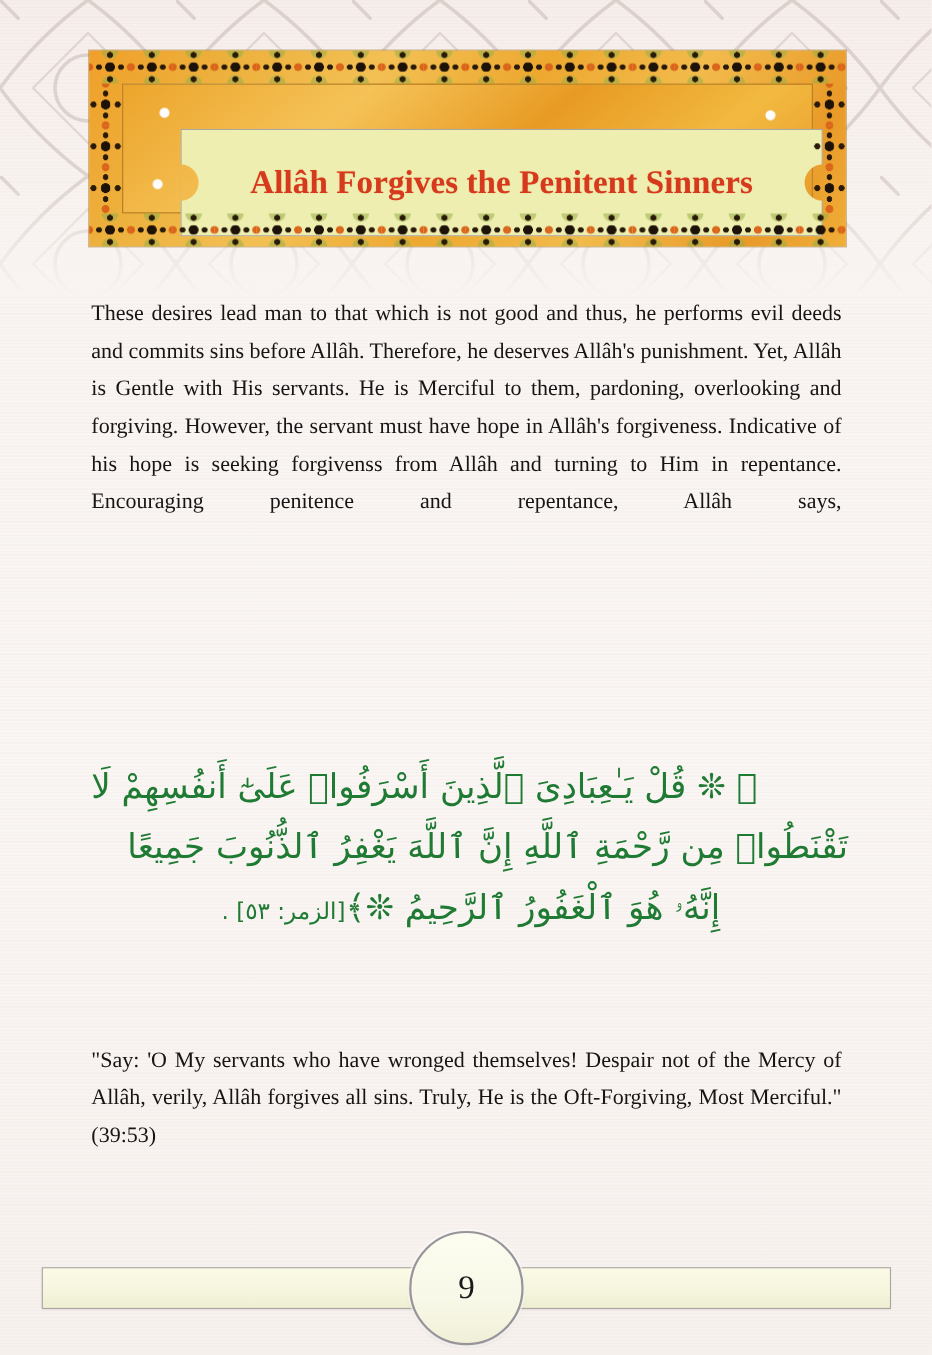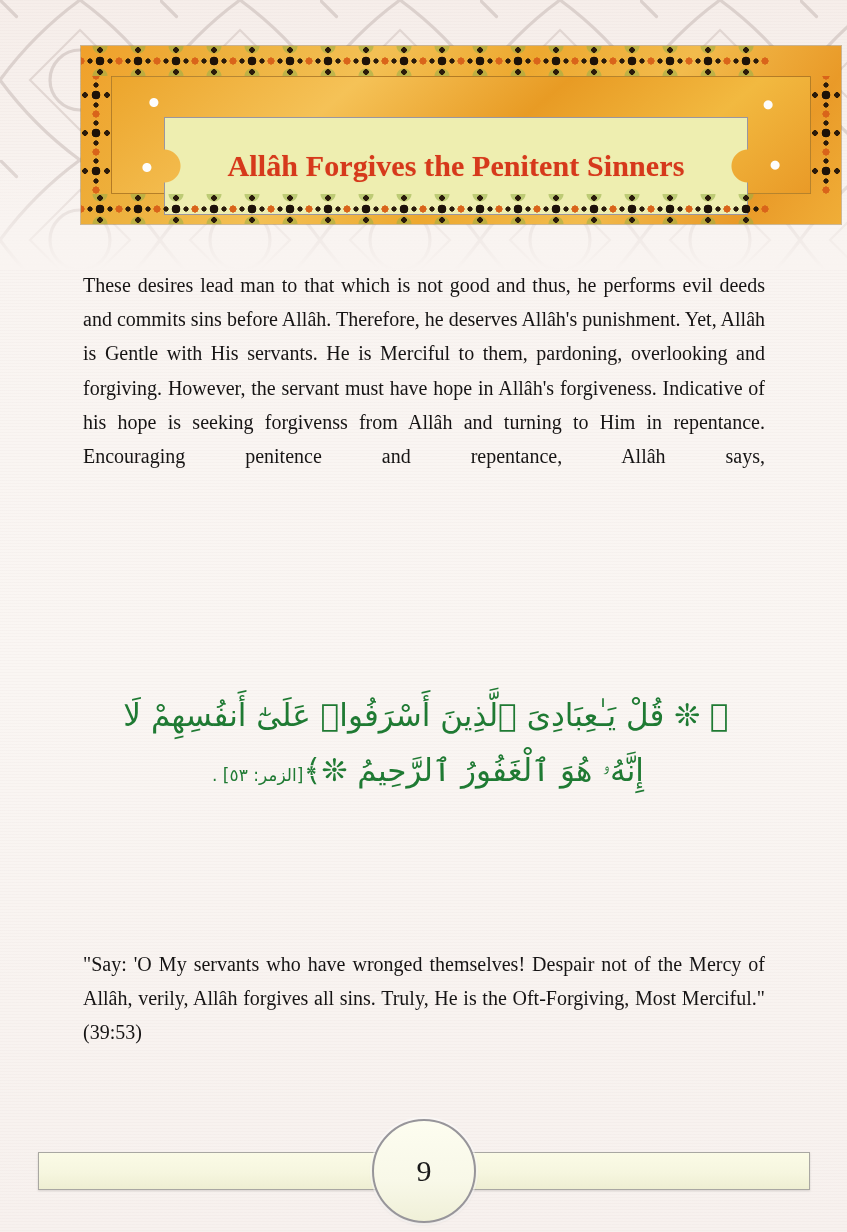--- a/index.html
+++ b/index.html
@@ -47,21 +47,21 @@
     width: 847px; height: 270px;
     background: linear-gradient(to bottom, rgba(249,244,241,0) 60%, rgba(249,244,241,1) 100%);
     pointer-events: none;
   }
 
   
   #banner {
     position: absolute;
     left: 81px;
     top: 46px;
-    width: 760px;
+    width: 688px;
     height: 178px;
     box-sizing: border-box;
     background:
       linear-gradient(125deg, #f0a02a 0%, #edb03c 16%, #f3c054 34%, #eda82f 52%, #f2bb4c 70%, #e99a28 88%, #f0ae38 100%);
     padding: 0;
     box-shadow: 0 0 0 1px rgba(150,110,40,0.45);
   }
   
   .motif-strip {
     position: absolute;
@@ -177,25 +177,25 @@
     color: #1f7a33;
     font-family: "DejaVu Sans", "Liberation Sans", sans-serif;
   }
   .ayah-line {
     font-size: 31px;
     line-height: 55px;
     letter-spacing: 0.5px;
     white-space: nowrap;
     font-weight: 500;
   }
-  .ayah-line.l1 { text-align: center; padding-right: 4px; }
+  .ayah-line.l1 { text-align: left; padding-right: 4px; }
   .ayah-line.l2 { text-align: right; padding-right: 2px; }
   .ayah-line.l3 { text-align: center; }
   .ayah-ref {
-    font-size: 17px;
+    font-size: 21px;
     color: #1f7a33;
   }
 
   
   #translation {
     position: absolute;
     left: 83px;
     top: 947px;
     width: 682px;
   }
@@ -272,20 +272,21 @@
     <div class="motif-strip vertical" id="motif-left"></div>
     <div class="motif-strip vertical" id="motif-right"></div>
   </div>
 
   <div id="content">
     <p class="para intro">These desires lead man to that which is not good and thus, he performs evil deeds and commits sins before Allâh. Therefore, he deserves Allâh's punishment. Yet, Allâh is Gentle with His servants. He is Merciful to them, pardoning, overlooking and forgiving. However, the servant must have  hope in Allâh's forgiveness. Indicative of his hope is seeking forgivenss from Allâh and turning to Him in repentance. Encouraging penitence and repentance, Allâh says,</p>
   </div>
 
   <div id="verse">
     <div class="ayah-line l1">﴿ ❊ قُلْ يَـٰعِبَادِىَ ٱلَّذِينَ أَسْرَفُوا۟ عَلَىٰٓ أَنفُسِهِمْ لَا</div>
+    <div class="ayah-line l2">تَقْنَطُوا۟ مِن رَّحْمَةِ ٱللَّهِ إِنَّ ٱللَّهَ يَغْفِرُ ٱلذُّنُوبَ جَمِيعًا</div>
     <div class="ayah-line l3"><span>إِنَّهُۥ هُوَ ٱلْغَفُورُ ٱلرَّحِيمُ ❊﴾</span><span class="ayah-ref">[الزمر: ٥٣] .</span></div>
   </div>
 
   <div id="translation">
     <p class="para">"Say: 'O My servants who have wronged themselves! Despair not of the Mercy of Allâh, verily, Allâh forgives all sins. Truly, He is the Oft-Forgiving, Most Merciful." (39:53)</p>
   </div>
 
   <div id="footer">
     <div id="footer-bar"></div>
     <div id="footer-medallion">

